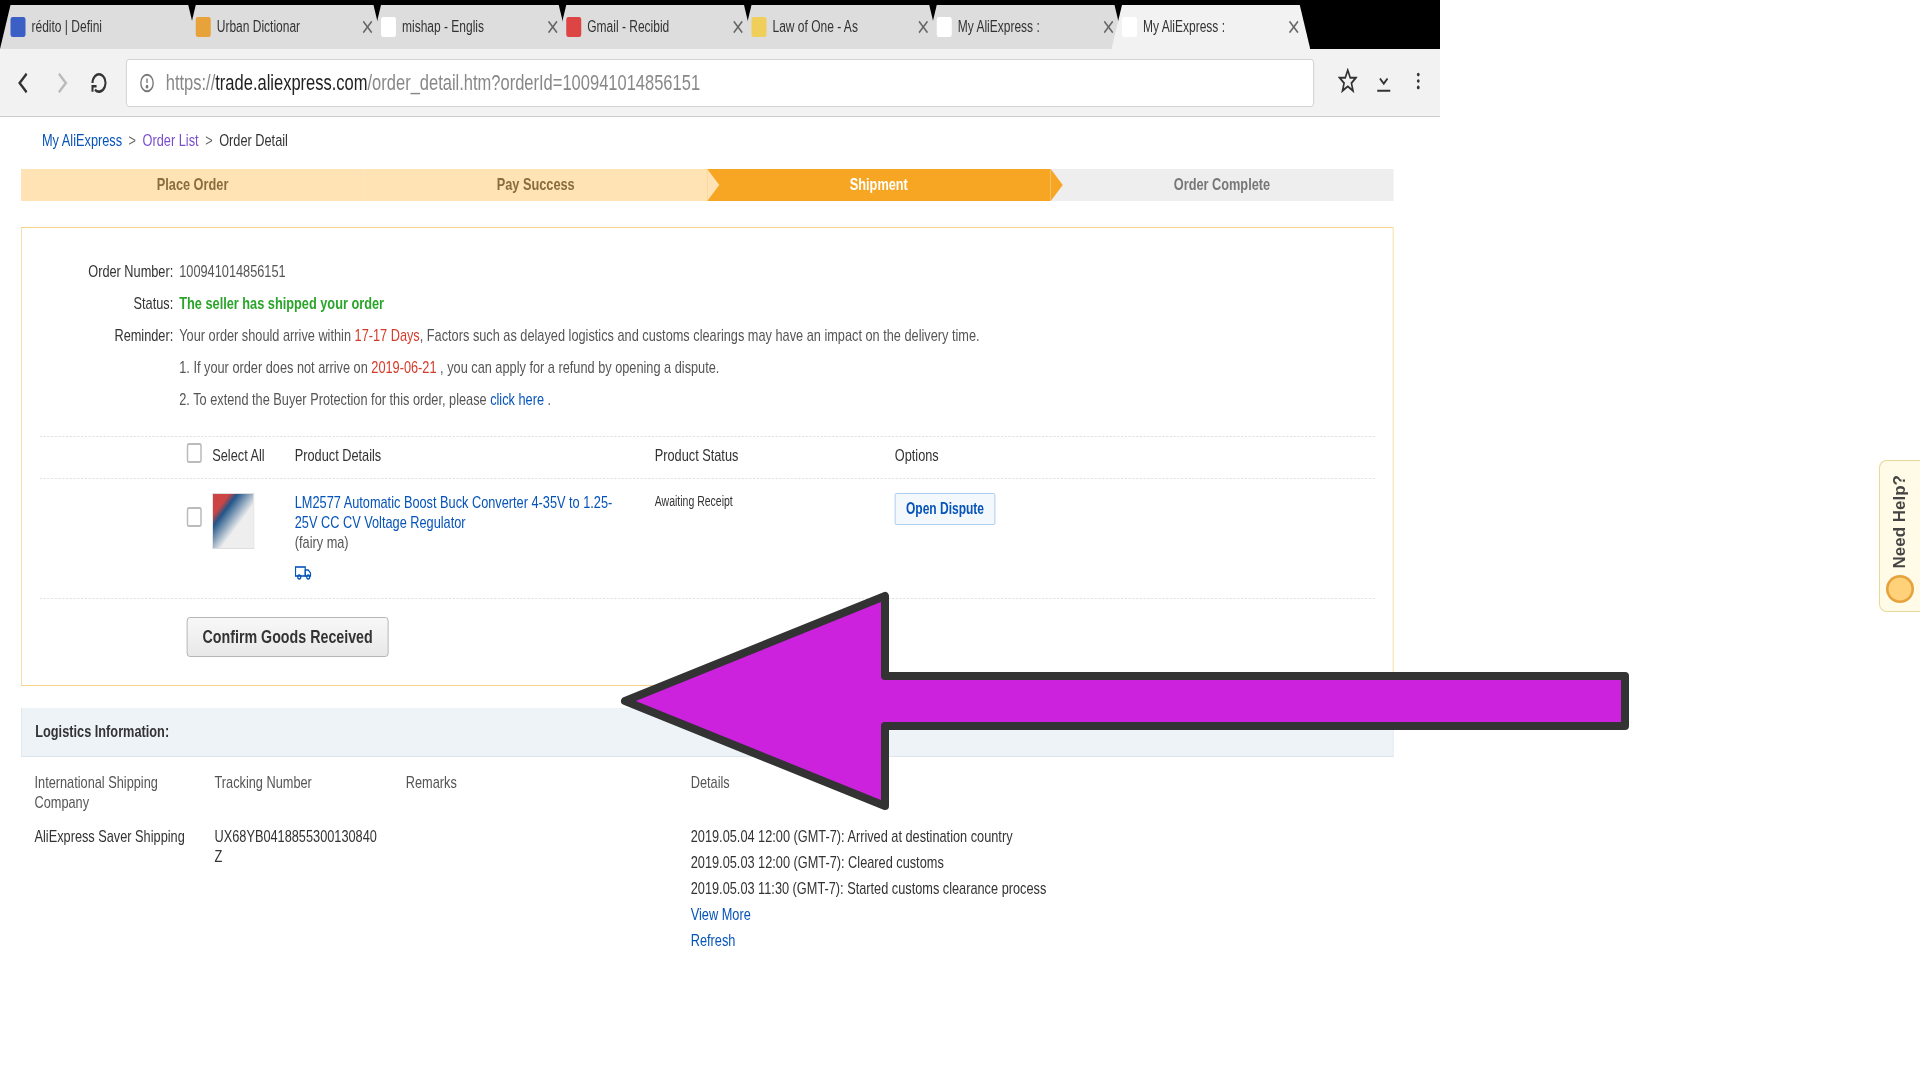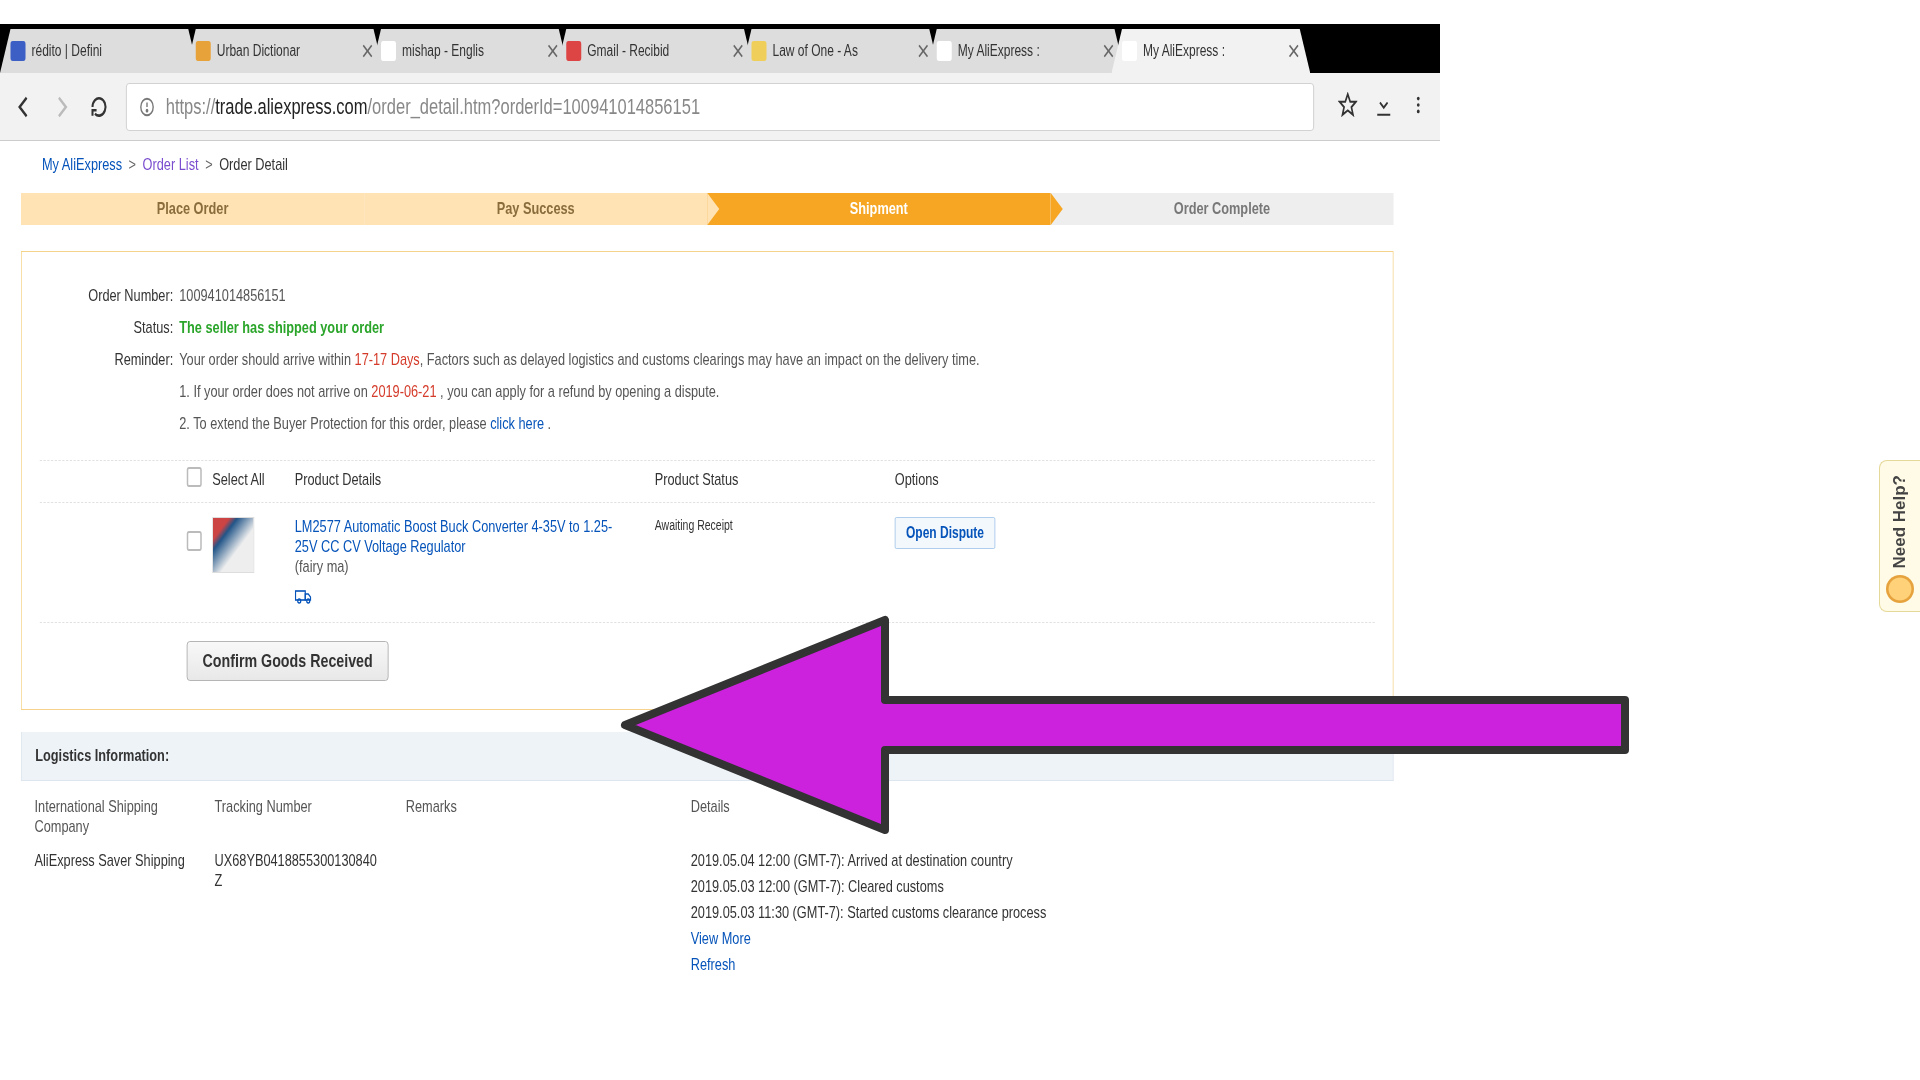--- a/index.html
+++ b/index.html
@@ -68,21 +68,21 @@
   .lc3{width:380px;}
   .lc4{flex:1;}
   .log-row{display:flex;align-items:flex-start;color:#333;}
   .details-list div{margin-bottom:6px;}
   
   .need-help{position:fixed;right:0;top:460px;background:#fffbe6;border:1px solid #e5d99a;border-right:none;border-radius:8px 0 0 8px;padding:14px 6px 8px 6px;display:flex;flex-direction:column;align-items:center;gap:6px;z-index:30;}
   .need-help .txt{writing-mode:vertical-rl;transform:rotate(180deg);font-weight:bold;color:#444;font-size:17px;}
   .help-avatar{width:28px;height:28px;background:radial-gradient(circle,#ffd27a 55%,#e6a23c 60%);border-radius:50%;}
   
   .annotation-arrow{position:absolute;left:595px;top:576px;z-index:20;pointer-events:none;}
-  .content-rel{position:relative;margin-top:24px;}
+  .content-rel{position:relative;}
 </style>
 </head>
 <body>
 
 <div class="content-rel">
 
   <div class="chrome-bar">
     <div class="tabs-strip">
       <div class="tab">
         <span class="tab-favicon" style="background:#3b5fc4;"></span>

